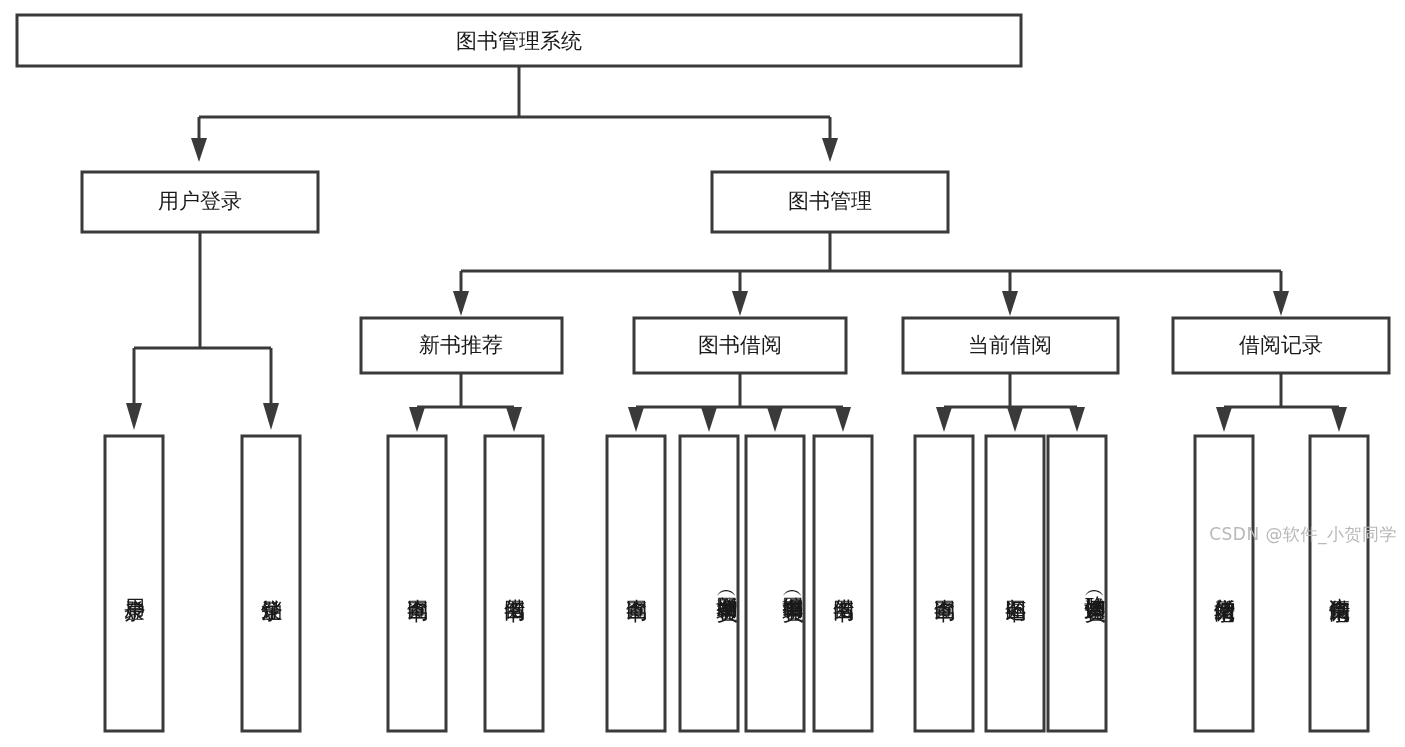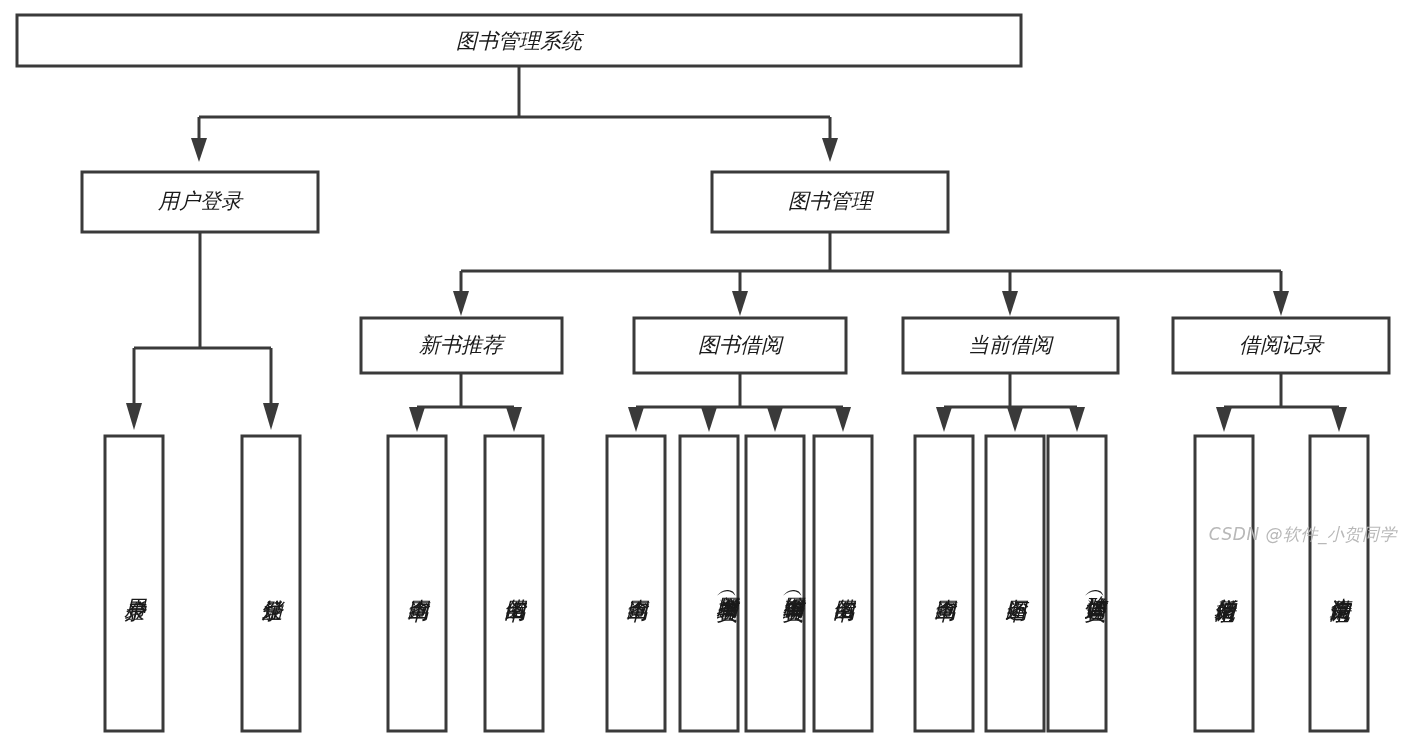--- a/index.html
+++ b/index.html
@@ -11,21 +11,20 @@
     width: 1405px;
     height: 747px;
     font-family: "DejaVu Sans", "Liberation Sans", sans-serif;
     overflow: hidden;
   }
   #diagram-root {
     position: relative;
     width: 1405px;
     height: 552px;
     background: #ffffff;
-    font-style: italic;
   }
   svg.flow {
     position: absolute;
     left: 0;
     top: 0;
     width: 1405px;
     height: 747px;
   }
   .node-rect {
     fill: #ffffff;

